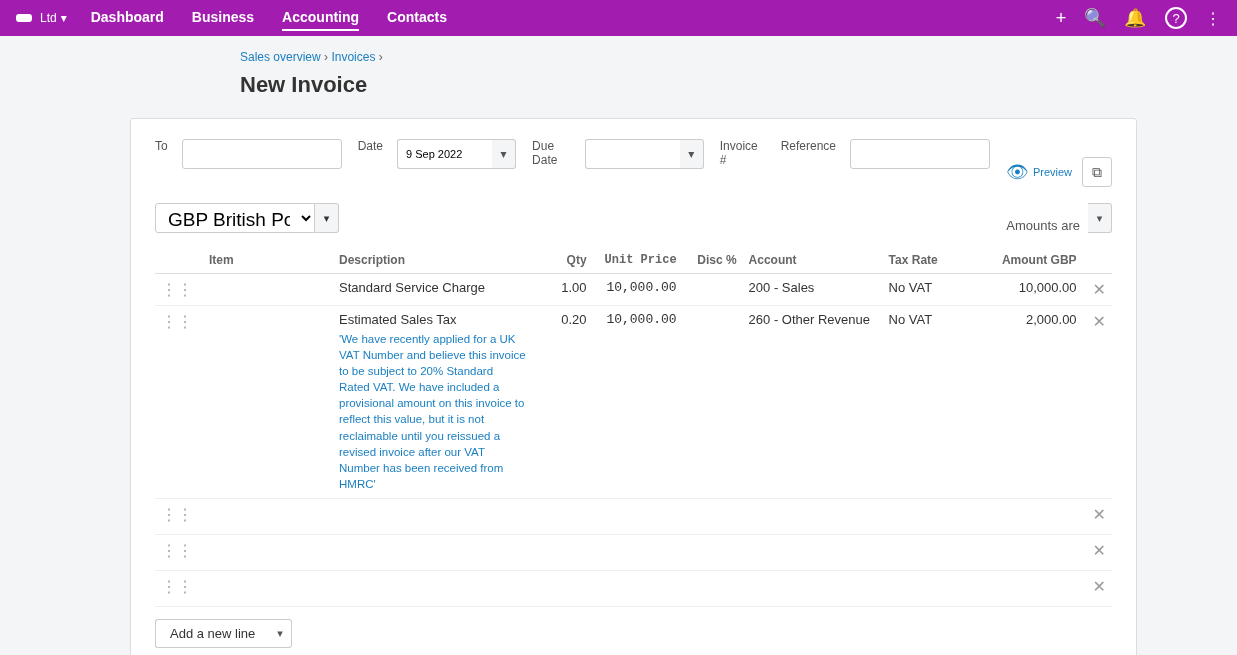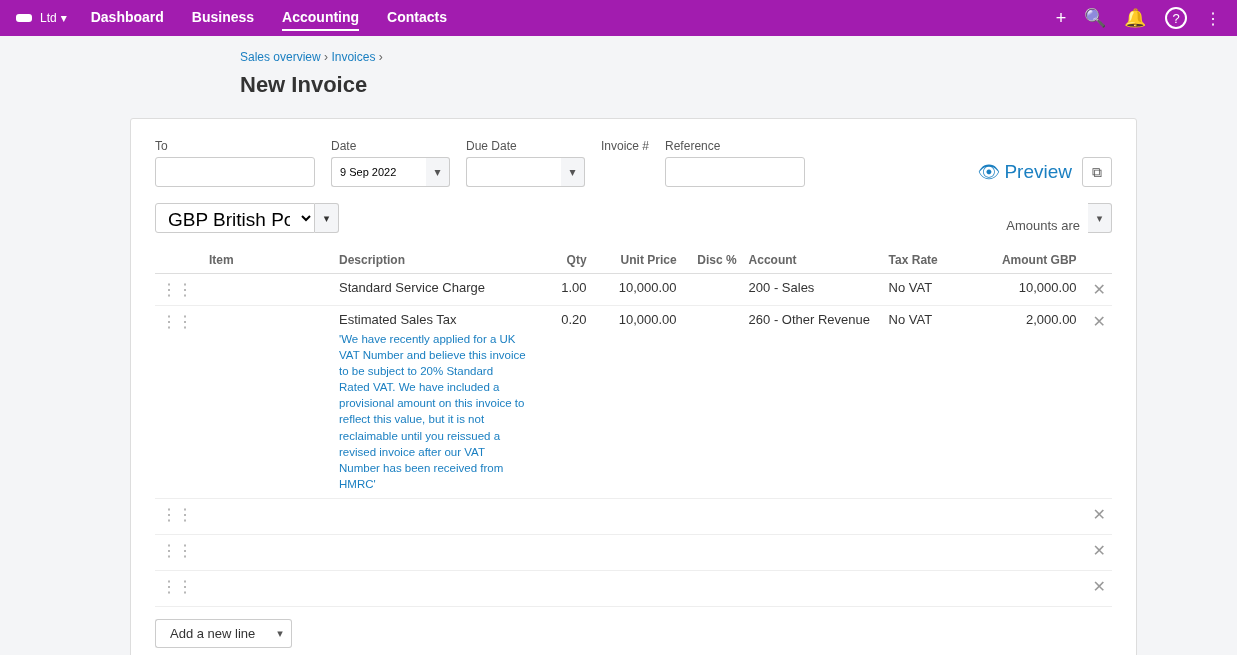--- a/index.html
+++ b/index.html
@@ -86,21 +86,21 @@
       padding: 20px 24px 24px;
     }
 
     
     .form-row {
       display: flex;
       align-items: flex-start;
       gap: 16px;
       margin-bottom: 16px;
     }
-    .form-group { display: flex; flex-direction: column; gap: 4px; }
+    .form-group { display: flex; flex-direction: row; gap: 14px; }
     .form-group label { font-size: 12px; color: #555; }
     .form-group input, .form-group select {
       border: 1px solid #ccc;
       border-radius: 3px;
       padding: 5px 8px;
       font-size: 11px;
       height: 30px;
       outline: none;
       background: #fff;
     }
@@ -266,21 +266,21 @@
       font-size: 11px;
       cursor: pointer;
       color: #555;
     }
 
     
     .col-drag { width: 20px; }
     .col-item { width: 130px; }
     .col-desc { }
     .col-qty { width: 60px; text-align: right; }
-    .col-up { width: 90px; text-align: right; }
+    .col-up { width: 90px; text-align: right; font-family: Liberation Mono, monospace; }
     .col-disc { width: 60px; text-align: right; }
     .col-acct { width: 140px; }
     .col-tax { width: 100px; }
     .col-amt { width: 100px; text-align: right; }
     .col-rm { width: 24px; }
   </style>
 </head>
 <body>
 
 <nav class="topnav">
@@ -336,21 +336,21 @@
     <div class="form-group invoice-num">
       <label>Invoice #</label>
     </div>
     <div class="form-group reference">
       <label>Reference</label>
       <input type="text" style="">
     </div>
     <div class="preview-actions">
       <span class="preview-link">
         <span style="font-size:18px;color:#1a7fc1;">👁</span>
-        <span style="color:#1a7fc1;font-size:19px;">Preview</span>
+        <span style="color:#1a7fc1;font-size:11px;">Preview</span>
       </span>
       <button class="copy-btn">
         <span>⧉</span>
       </button>
     </div>
   </div>
 
   <div class="currency-row">
     <div class="currency-select">
       <select>

